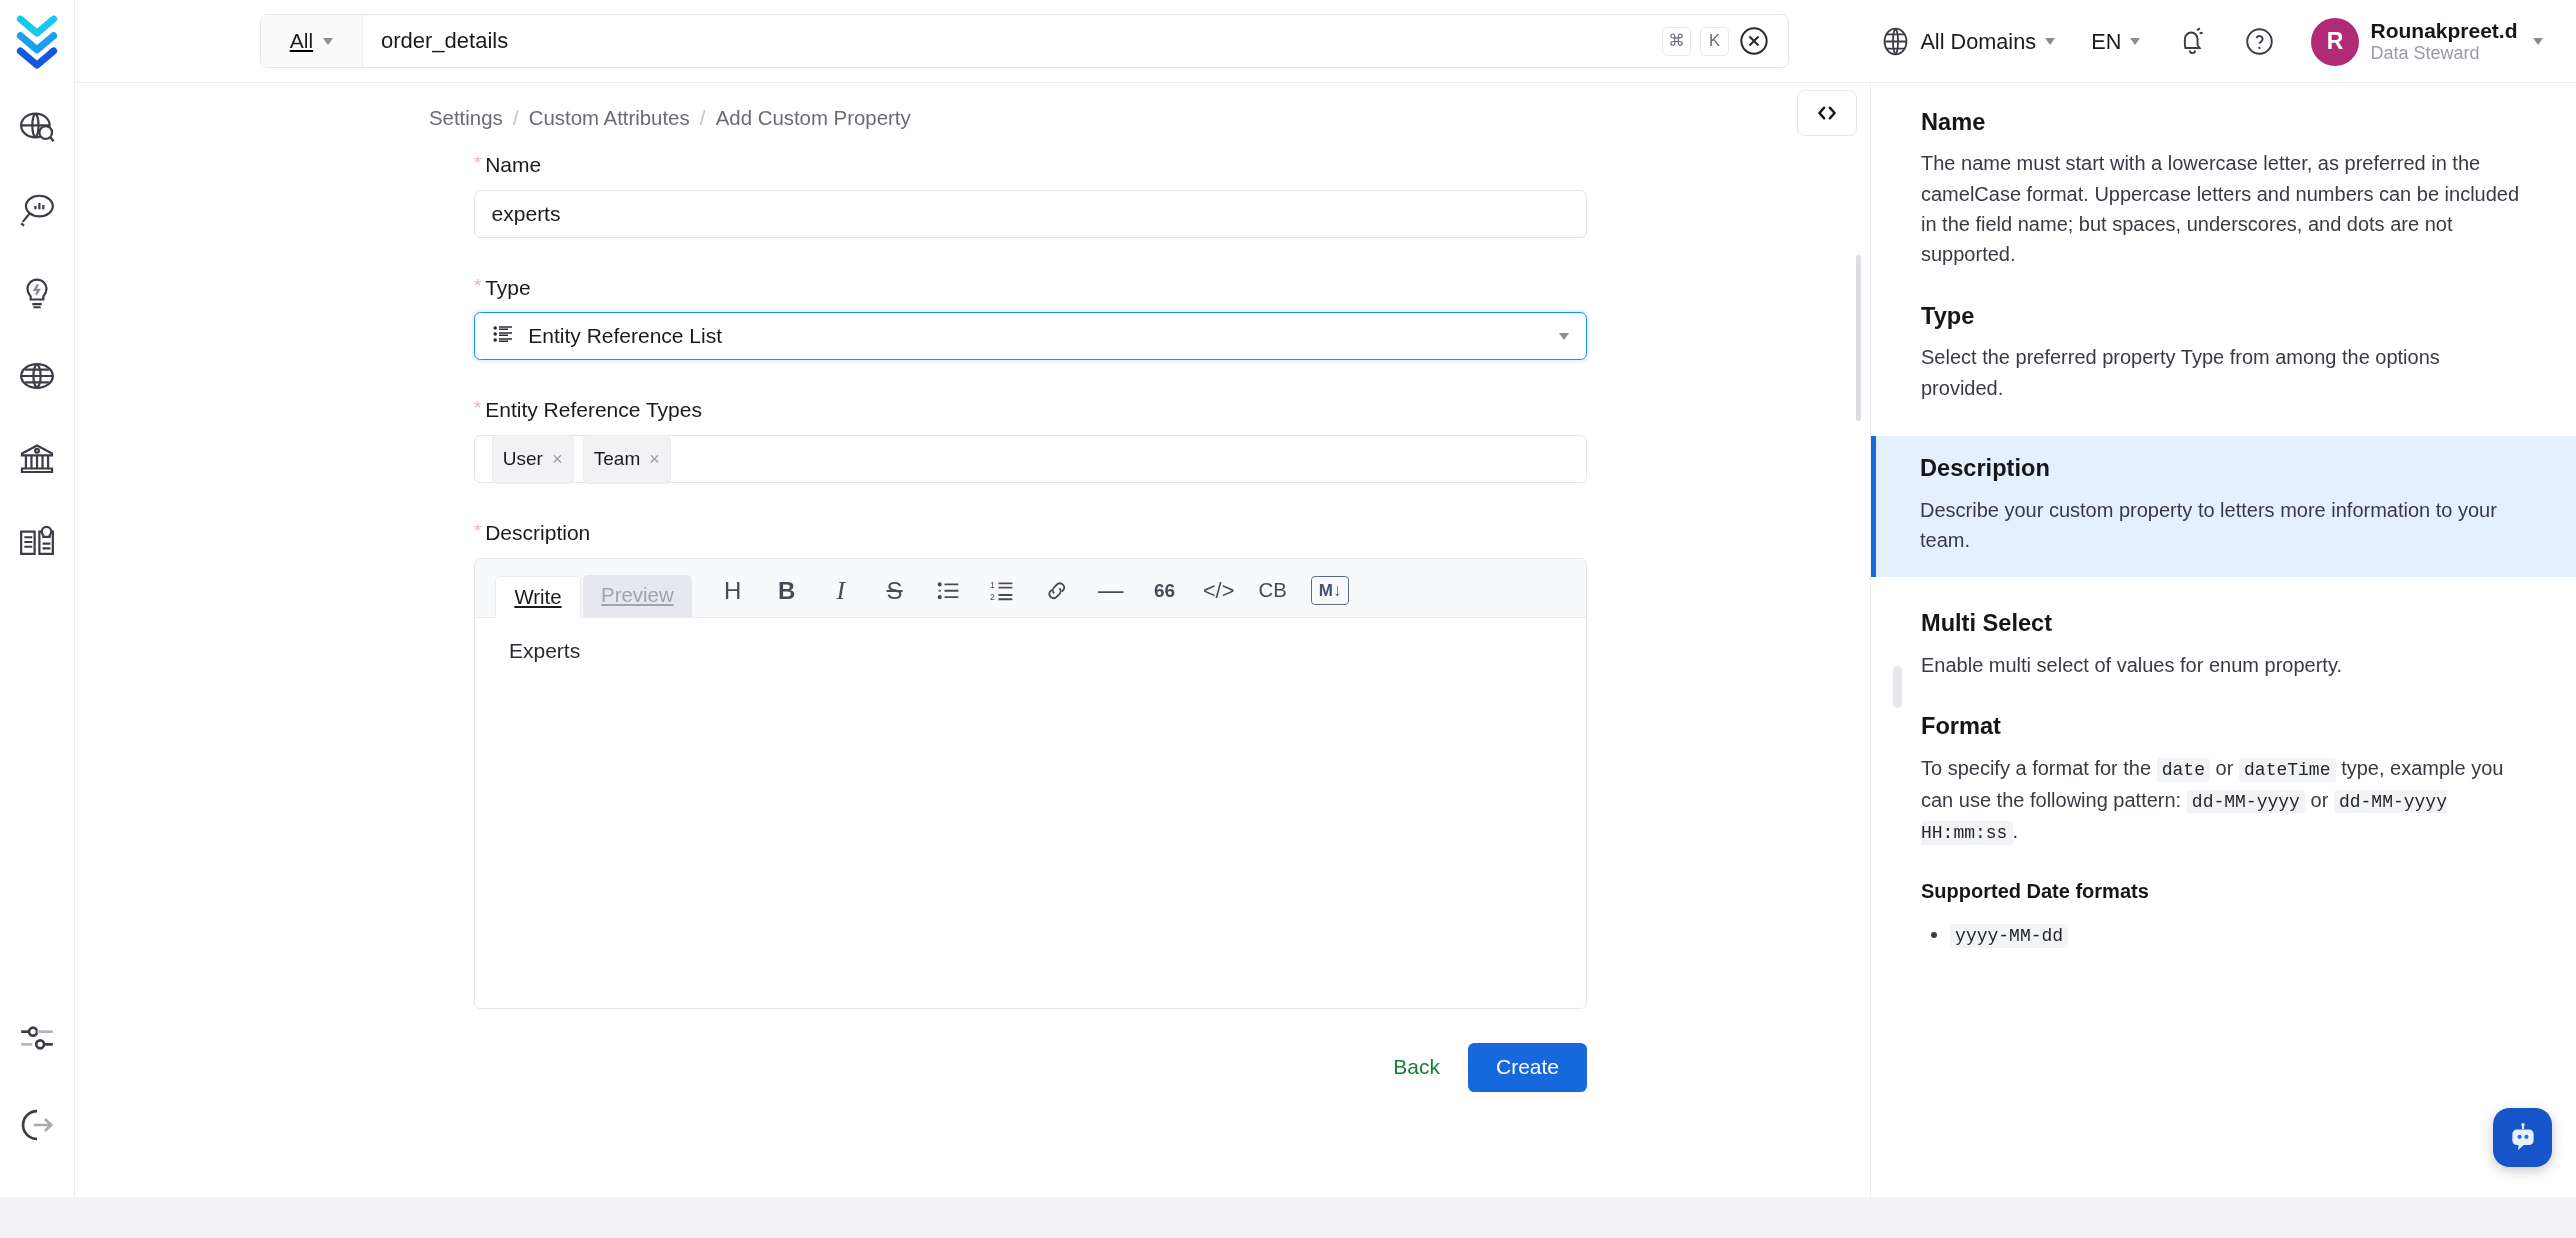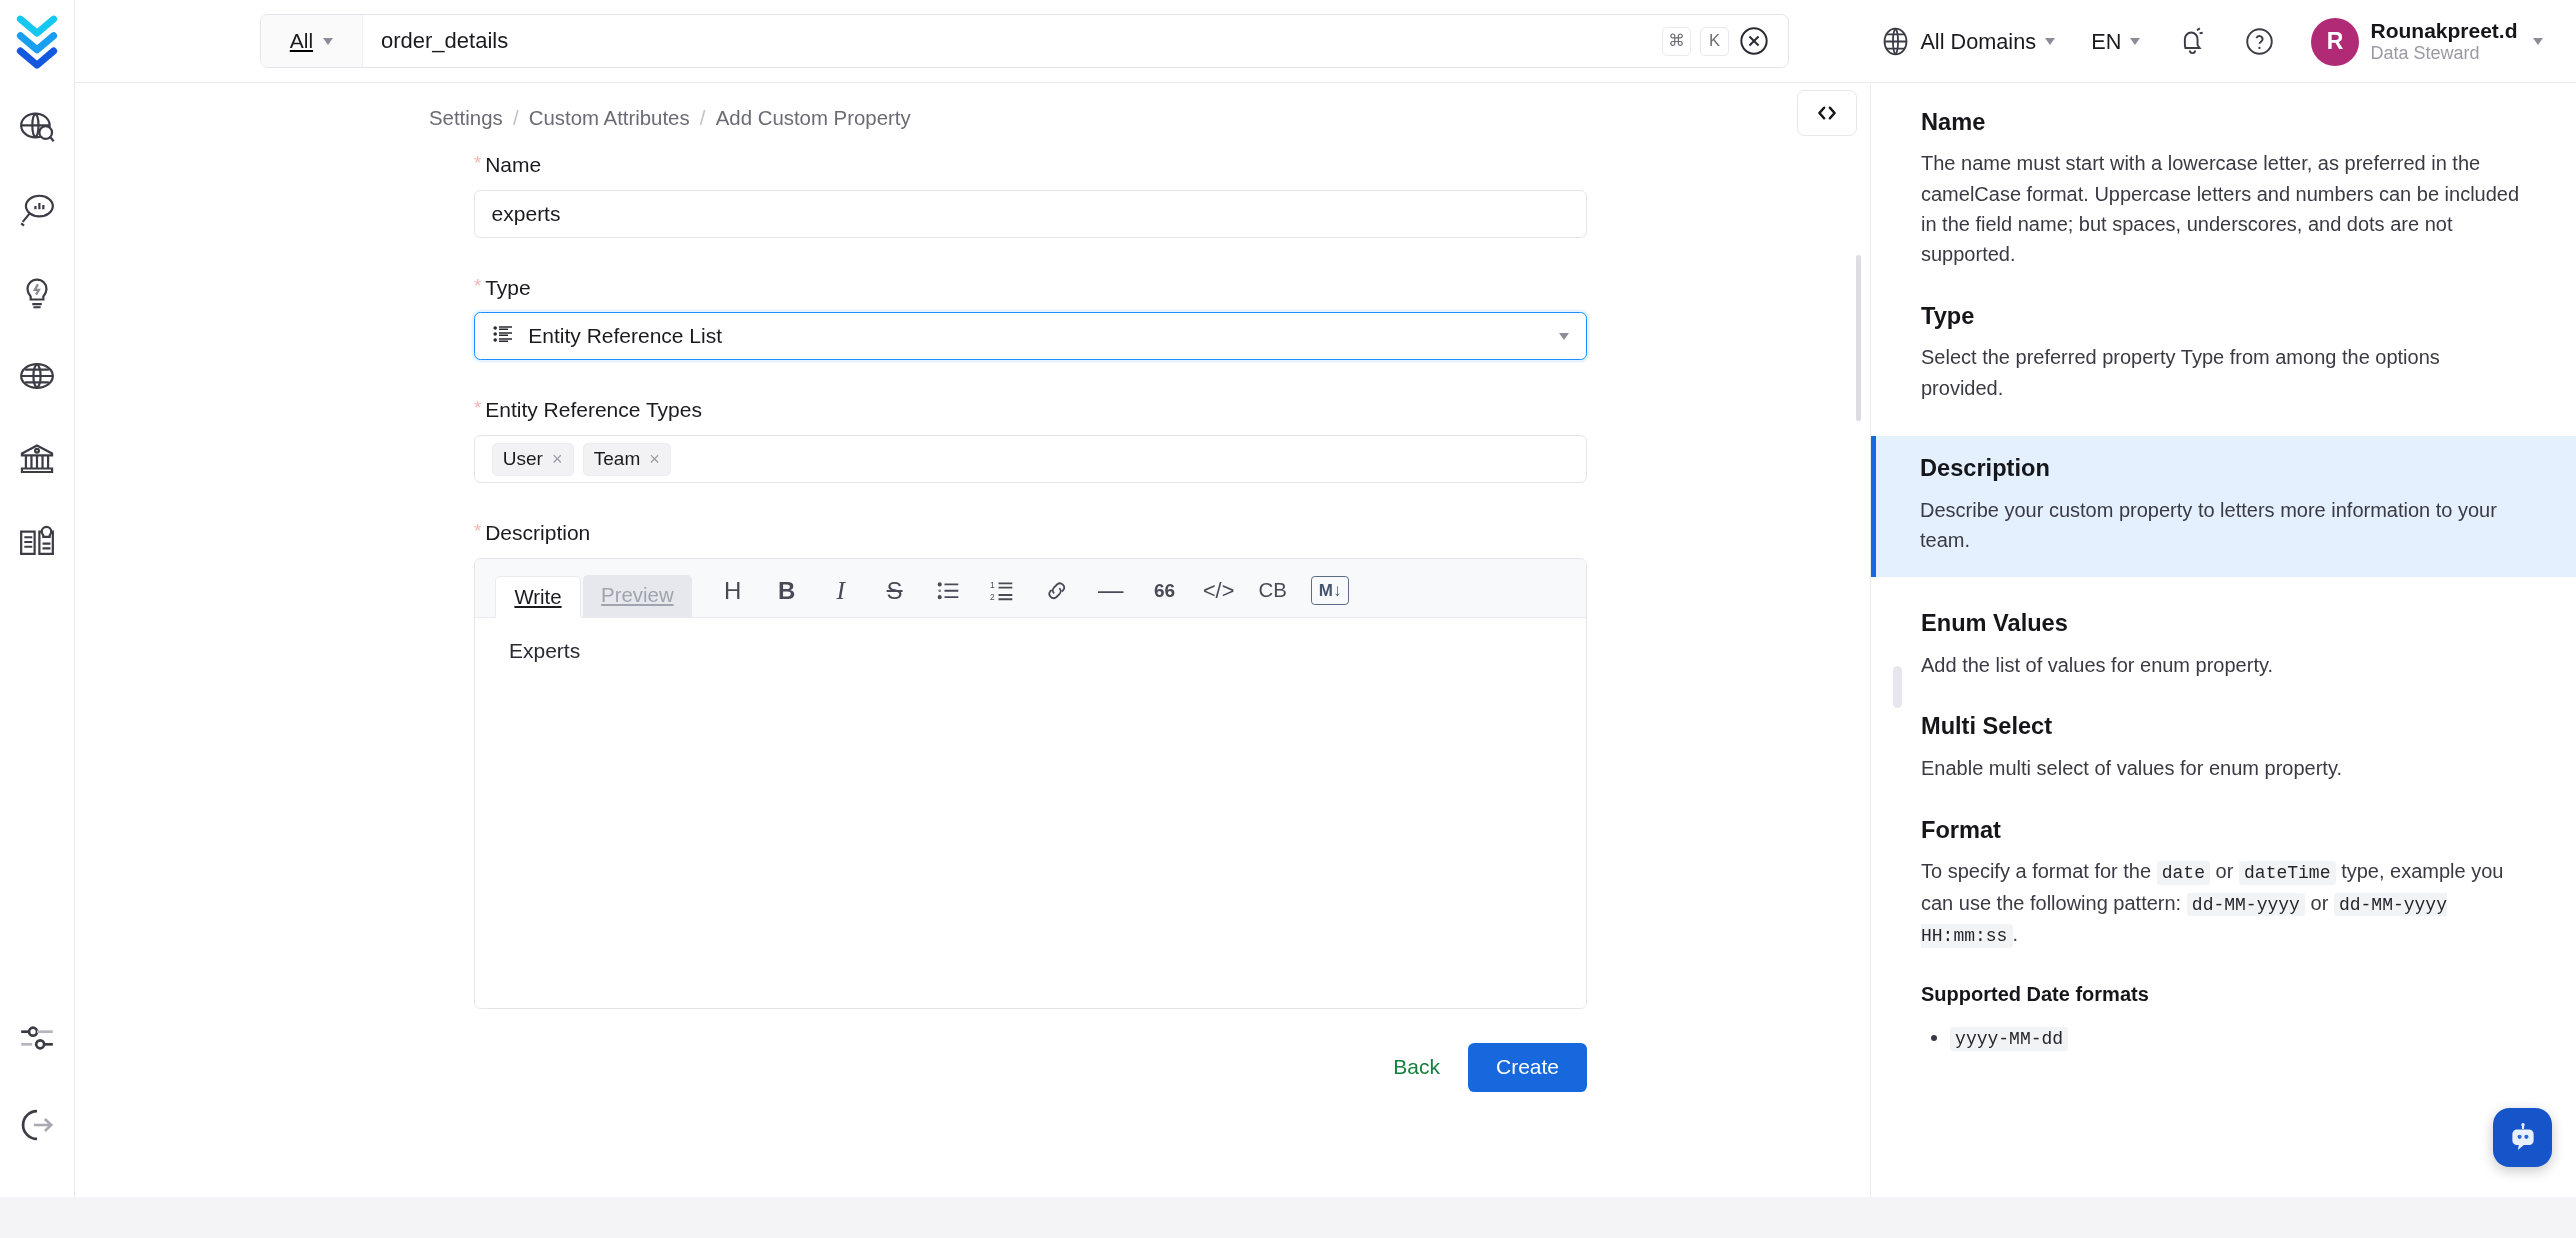--- a/index.html
+++ b/index.html
@@ -95,21 +95,21 @@
   .inputbox {
     width: 100%; height: 48px; border: 1.3px solid #e4e4ea; border-radius: 6.4px;
     display: flex; align-items: center; padding: 0 16.6px; font-size: 21px; color: #1b1b1f;
     background: #fff;
   }
   .inputbox.focused { border: 1.9px solid #1890ff; box-shadow: 0 0 0 2.5px rgba(24,144,255,0.10); }
   .selectbox { justify-content: space-between; gap: 11.5px; cursor: pointer; }
   .sel-left { display: flex; align-items: center; gap: 12.7px; }
   .tagbox { height: 48px; gap: 9px; }
   .tag {
-    display: inline-flex; align-items: center; gap: 9px; height: 33px; padding: 0 10.2px;
+    display: inline-flex; align-items: center; gap: 9px; height: 49px; padding: 0 10.2px;
     background: #f2f2f5; border: 1.3px solid #ececf0; border-radius: 5.1px;
     font-size: 19px; color: #1b1b1f;
   }
   .tag .x { color: #9b9ba5; font-size: 18px; cursor: pointer; }
 
   
   #editor {
     width: 100%; border: 1.3px solid #e4e4ea; border-radius: 6.4px; background: #fff; overflow: hidden;
   }
   #editor-toolbar {
@@ -471,24 +471,20 @@
     <div class="rp-sec">
       <div class="rp-h">Type</div>
       <div class="rp-p">Select the preferred property Type from among the options provided.</div>
     </div>
 
     <div class="rp-sec hl">
       <div class="rp-h">Description</div>
       <div class="rp-p">Describe your custom property to letters more information to your team.</div>
     </div>
 
-    <div class="rp-sec">
-      <div class="rp-h">Enum Values</div>
-      <div class="rp-p">Add the list of values for enum property.</div>
-    </div>
 
     <div class="rp-sec">
       <div class="rp-h">Multi Select</div>
       <div class="rp-p">Enable multi select of values for enum property.</div>
     </div>
 
     <div class="rp-sec">
       <div class="rp-h">Format</div>
       <div class="rp-p"><span>To specify a format for the </span><code>date</code><span> or </span><code>dateTime</code><span> type, example you can use the following pattern: </span><code>dd-MM-yyyy</code><span> or </span><code>dd-MM-yyyy HH:mm:ss</code><span>.</span></div>
     </div>

